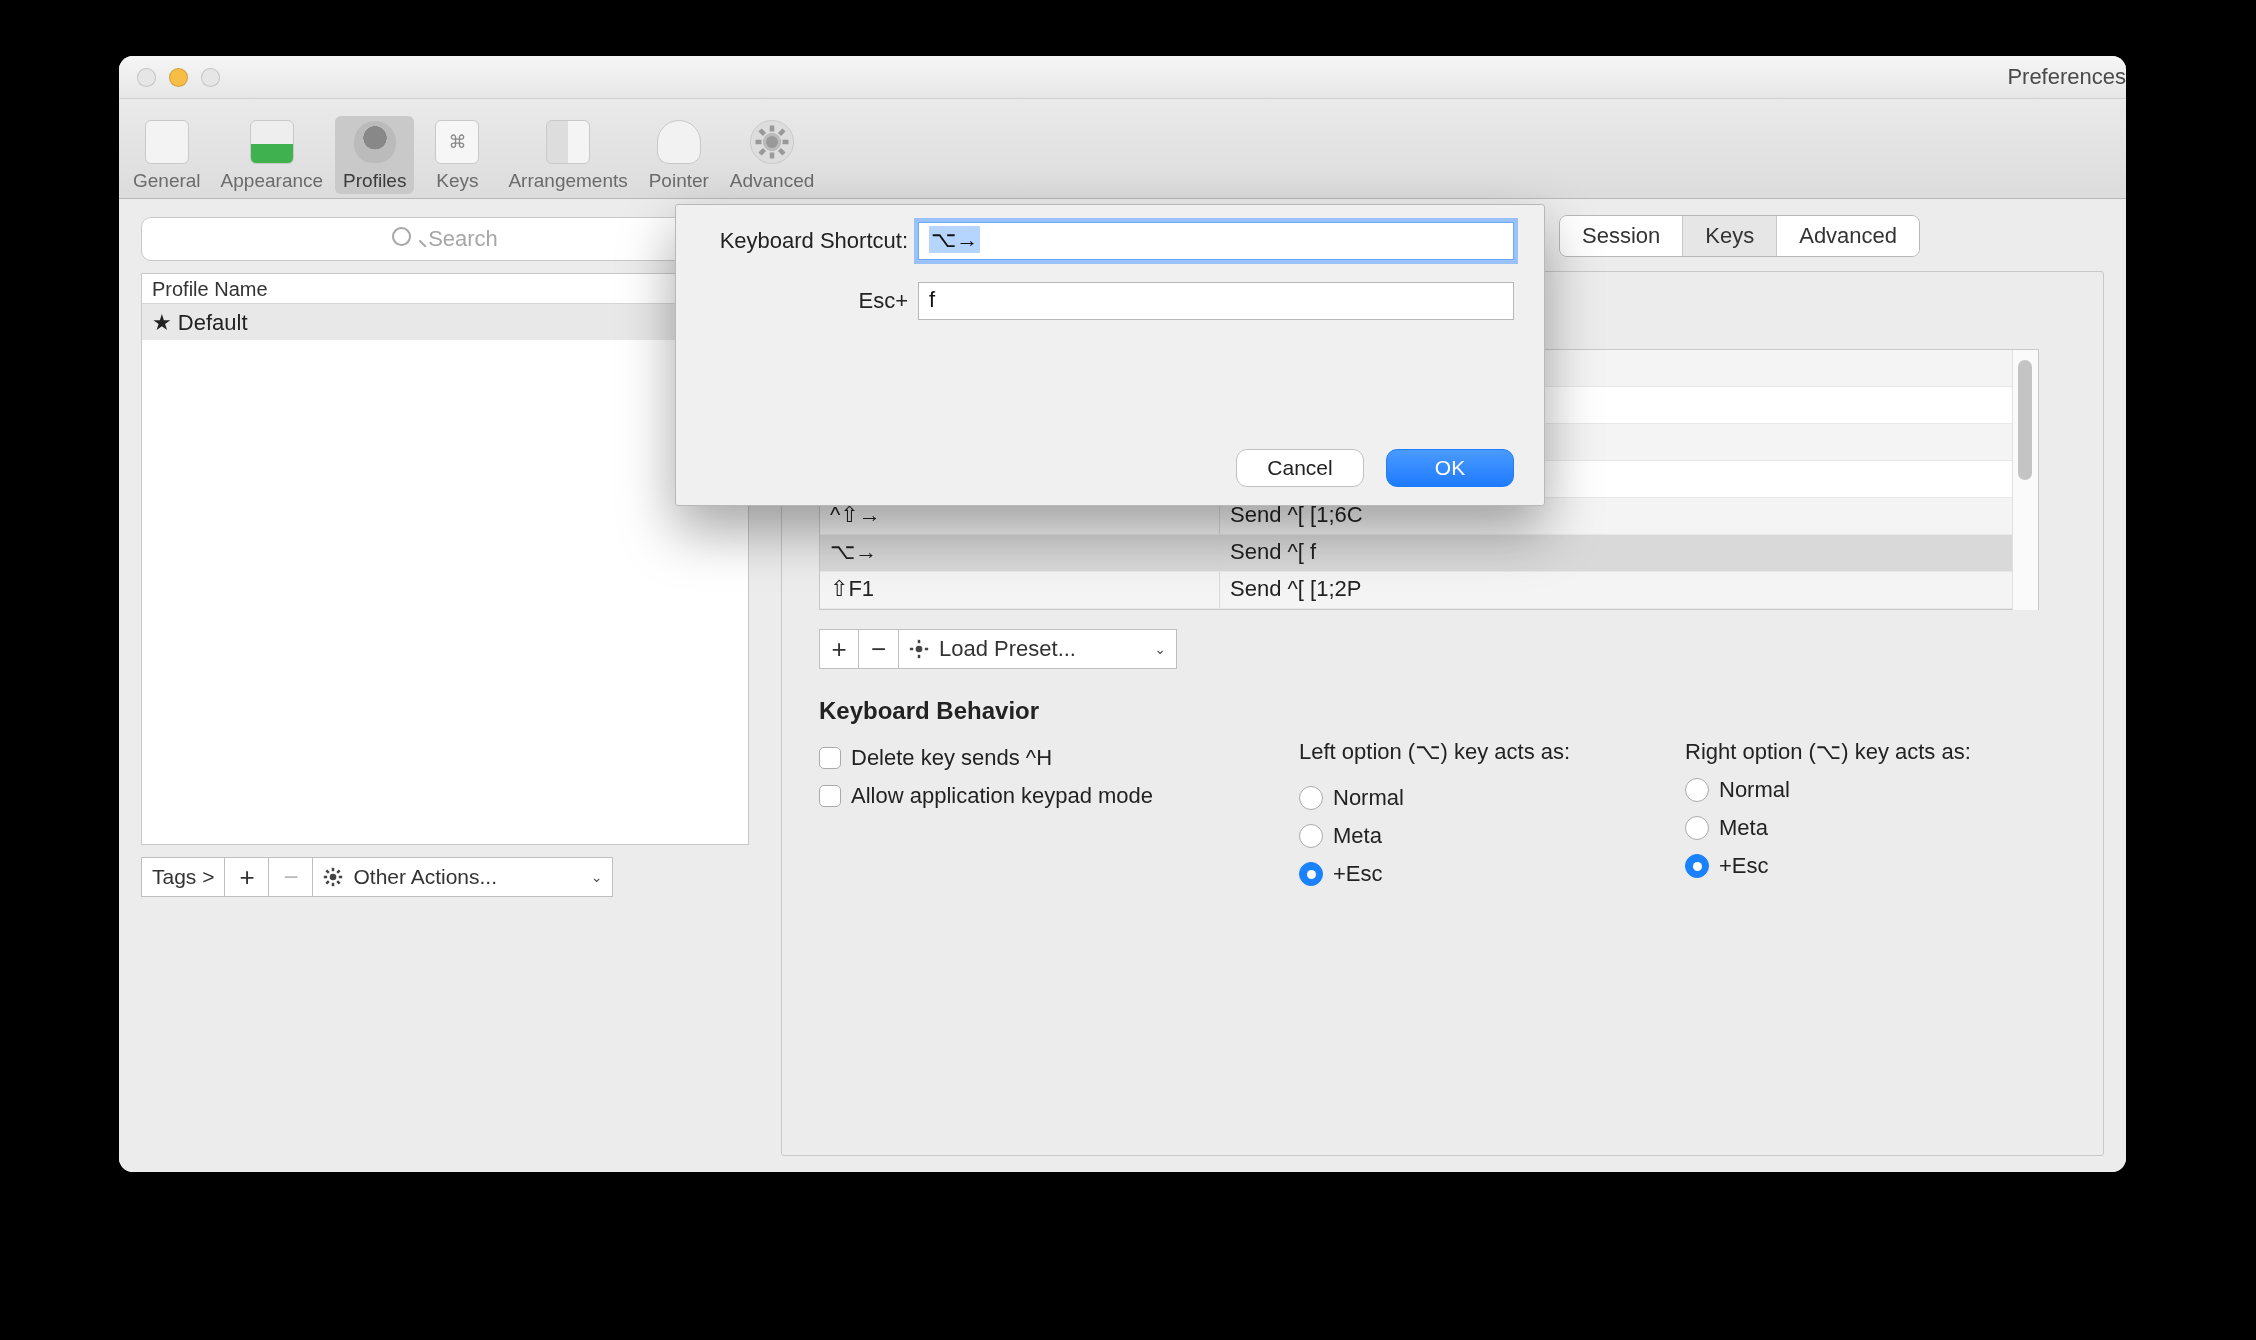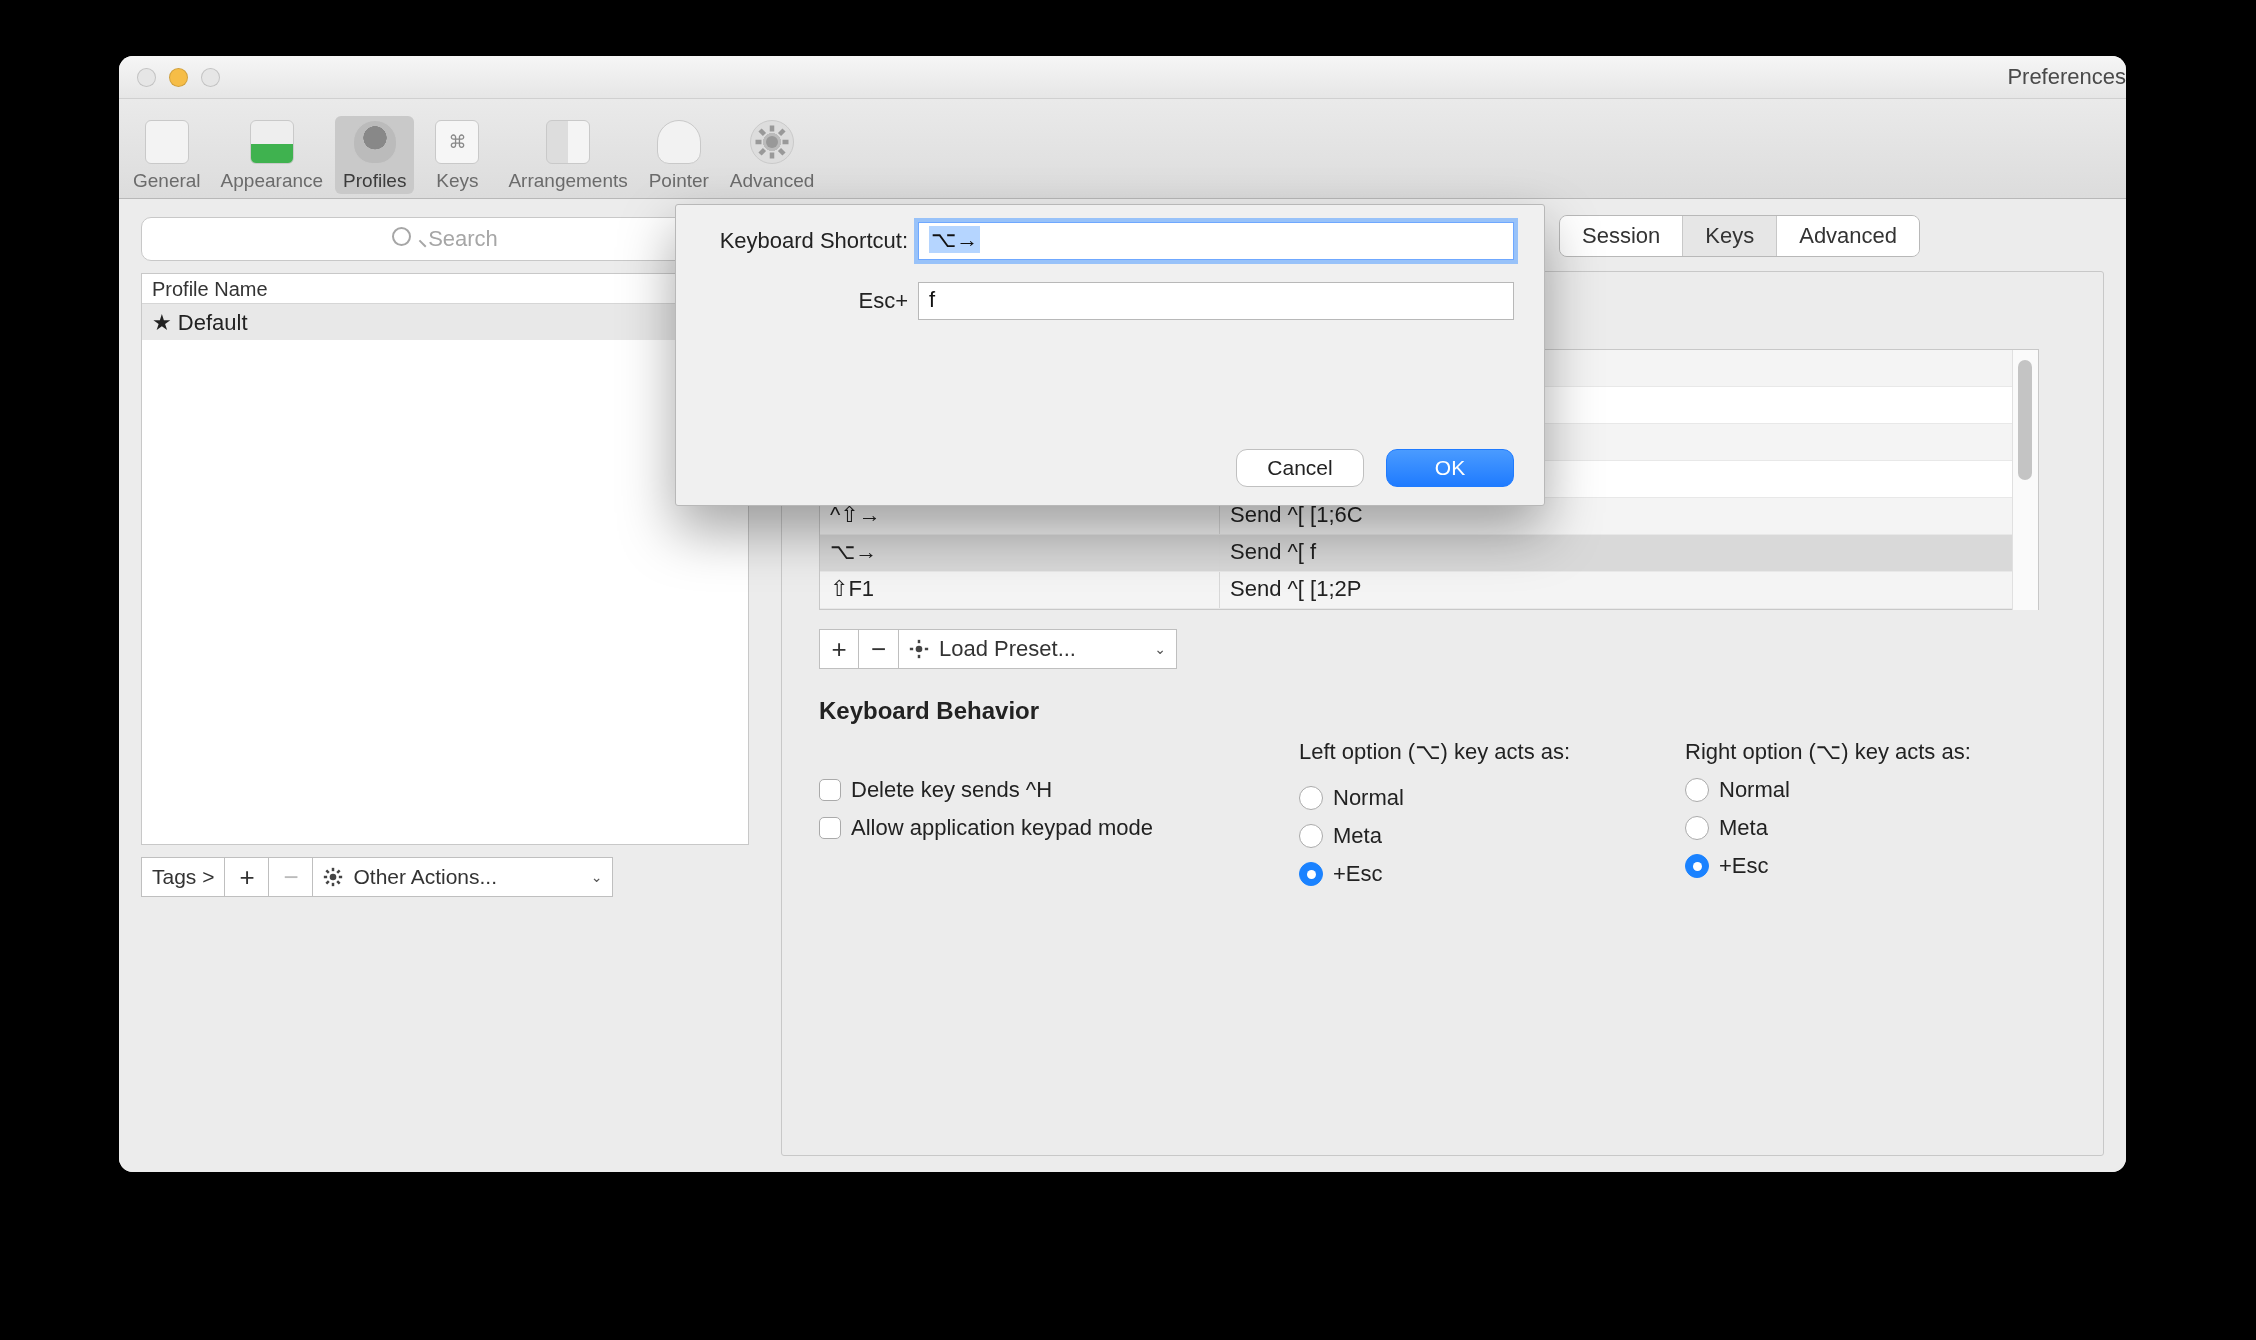--- a/index.html
+++ b/index.html
@@ -101,21 +101,21 @@
   .table-scroll{position:absolute;right:0;top:0;width:26px;height:260px;background:#fafafa;border-left:1px solid #e0e0e0;}
   .table-scroll .thumb{position:absolute;left:5px;top:10px;width:14px;height:120px;background:#c4c4c4;border-radius:7px;}
 
   .tbl-controls{
     position:absolute;left:700px;top:430px;display:flex;height:40px;
   }
   .tbl-controls .chip{font-size:22px;}
   .kb-heading{
     position:absolute;left:700px;top:498px;font-size:24px;font-weight:600;color:#222;
   }
-  .kb-left{position:absolute;left:700px;top:540px;font-size:22px;color:#222;margin-top:32px;}
+  .kb-left{position:absolute;left:700px;top:540px;font-size:22px;color:#222;}
   .kb-row{display:flex;align-items:center;gap:10px;height:38px;}
   .cb{width:22px;height:22px;border:1px solid #aaa;border-radius:5px;background:#fff;}
   .kb-mid{position:absolute;left:1180px;top:540px;font-size:22px;color:#222;}
   .kb-right{position:absolute;left:1566px;top:540px;font-size:22px;color:#222;}
   .radio{width:24px;height:24px;border:1px solid #aaa;border-radius:50%;background:#fff;display:inline-flex;align-items:center;justify-content:center;}
   .radio.on{border-color:#1a82ff;background:#1a82ff;}
   .radio.on::after{content:"";width:9px;height:9px;border-radius:50%;background:#fff;}
 
   
   .popover{

